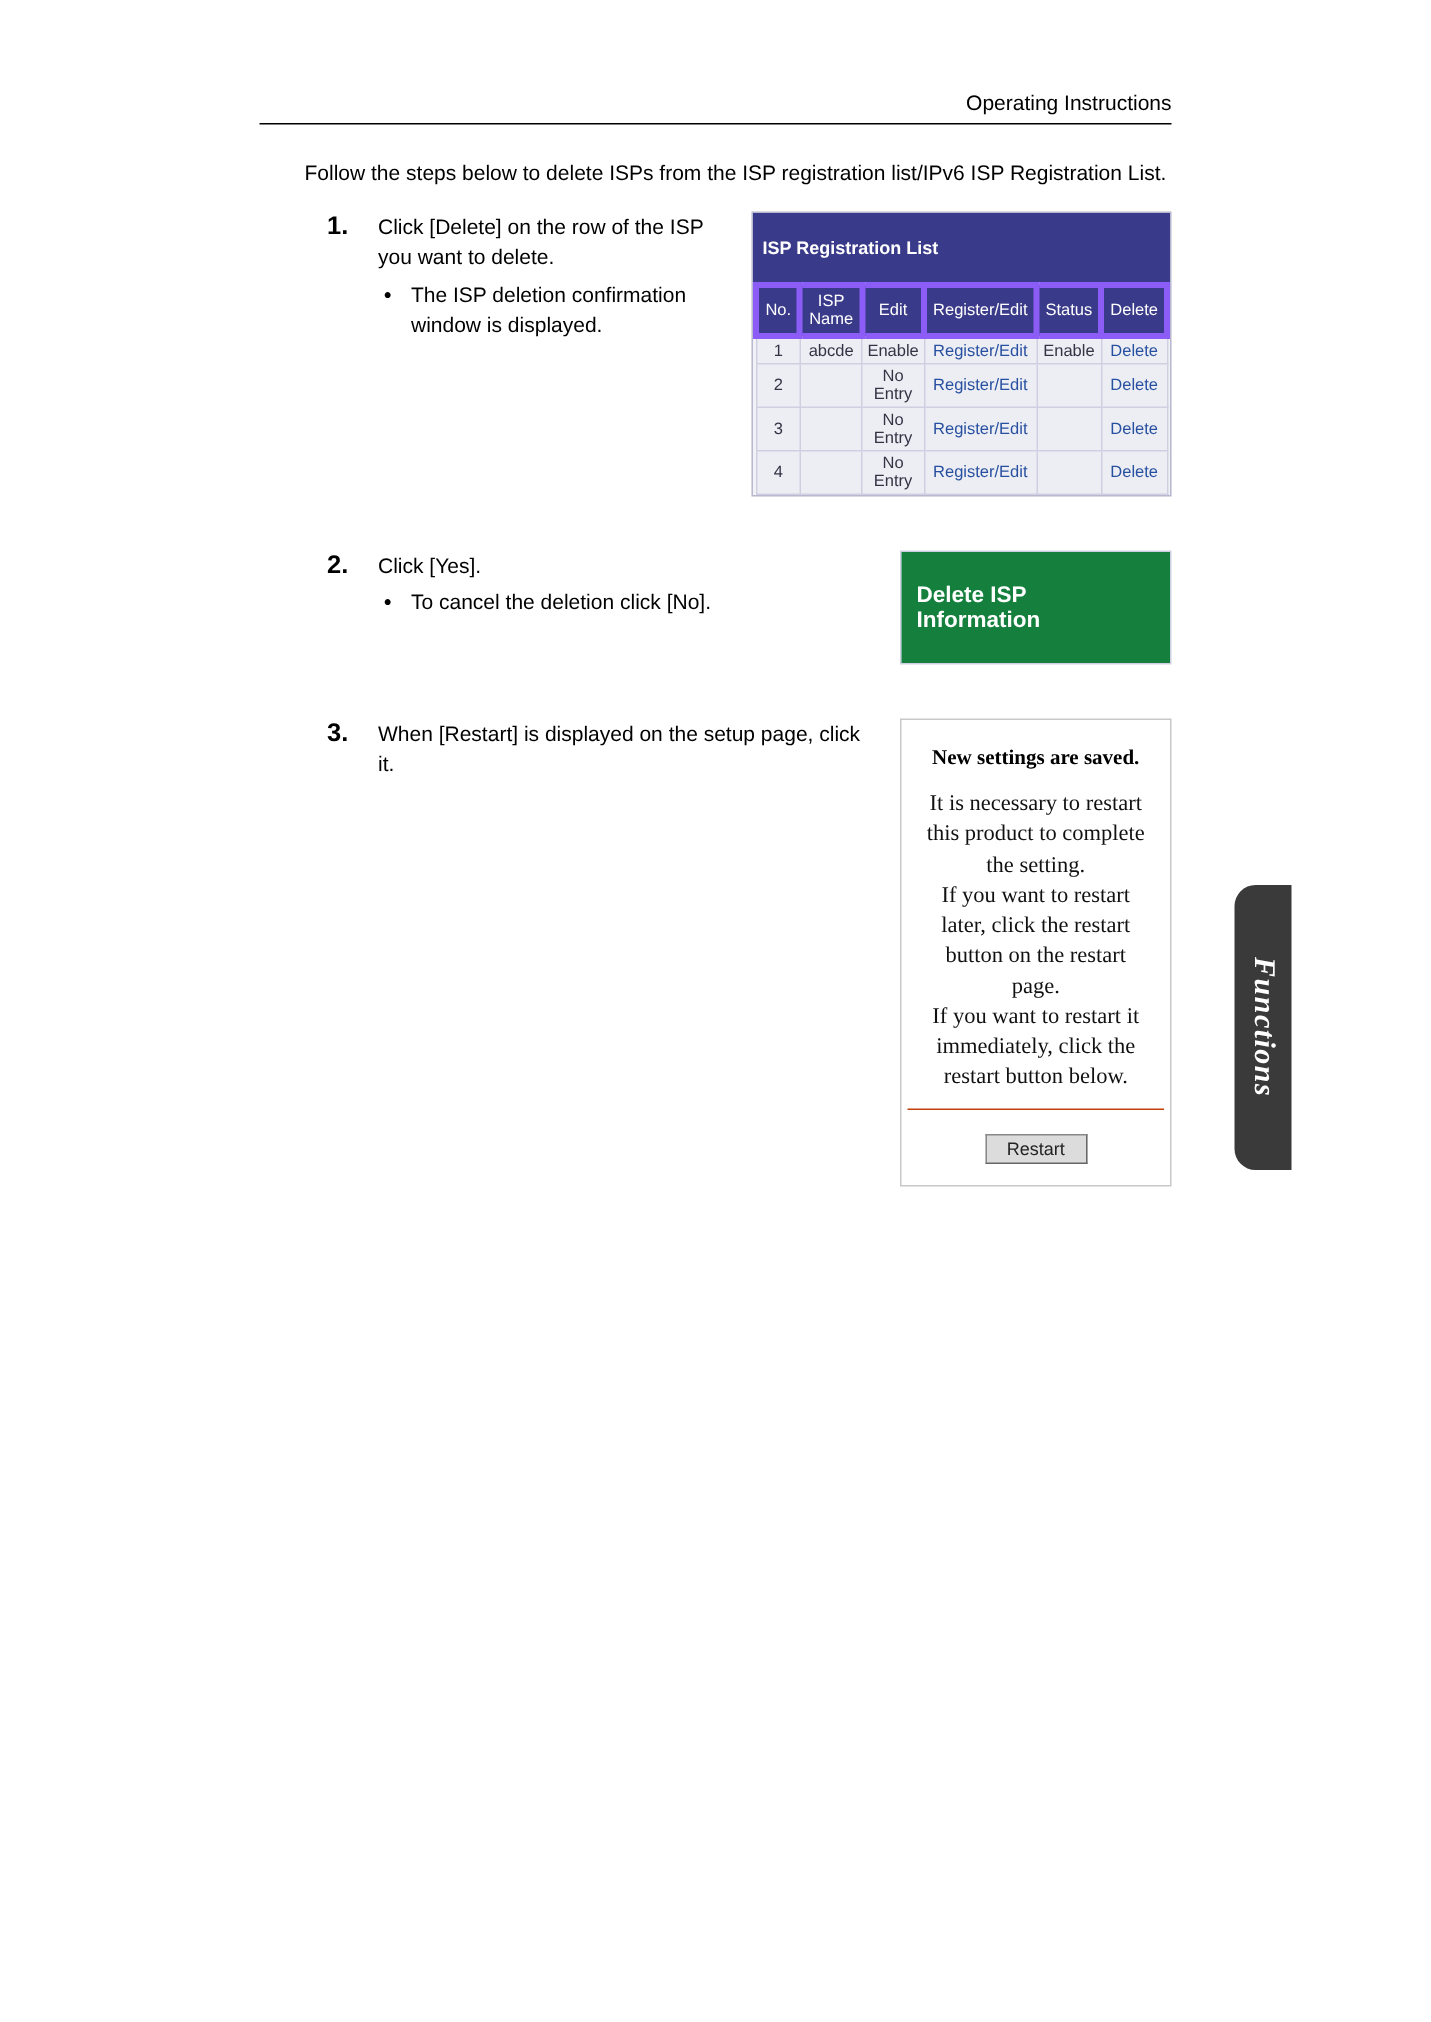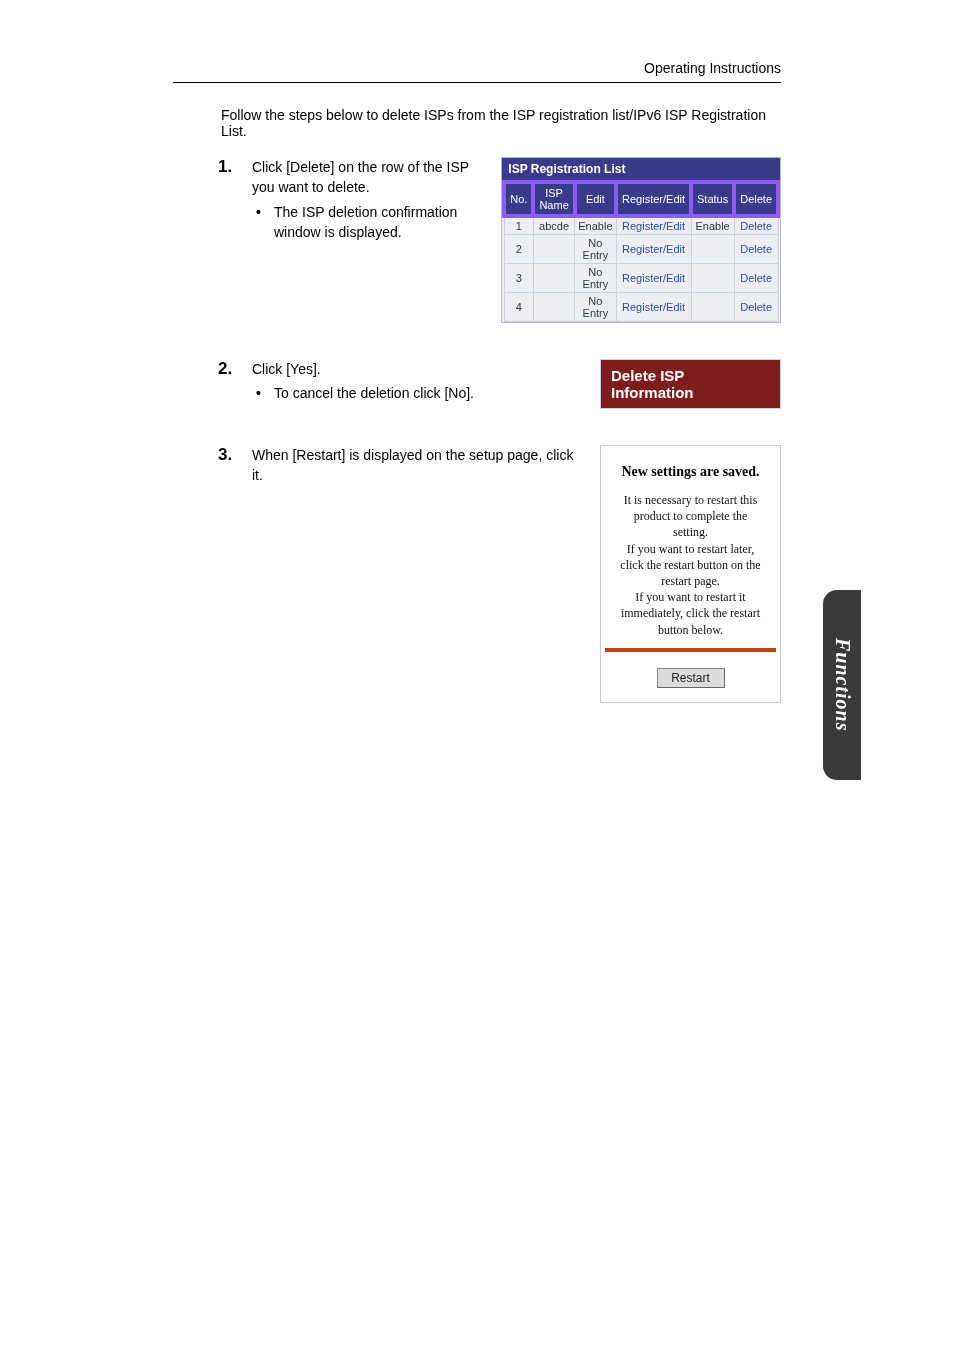--- a/index.html
+++ b/index.html
@@ -26,21 +26,21 @@
     border: none;
     border-top: 1px solid #000;
     margin: 0 0 24px 0;
   }
   .section-title {
     font-size: 21px;
     font-weight: bold;
     margin: 0 0 12px 30px;
   }
   .intro {
-    margin: 0 0 18px 48px;
+    margin: 0 0 18px 30px;
     font-size: 14px;
   }
   .steps {
     margin-left: 45px;
   }
   .step {
     display: flex;
     align-items: flex-start;
     margin-bottom: 36px;
   }
@@ -80,21 +80,21 @@
   
   .isp-panel {
     border: 1px solid #b8b8d0;
     background: #f2f2f6;
     font-size: 11px;
   }
   .isp-panel-title {
     background: #3a3a8a;
     color: #fff;
     font-weight: bold;
-    padding: 4px 6px;
+    padding: 16px 6px;
     font-size: 12px;
   }
   .isp-table {
     border-collapse: collapse;
     width: 100%;
   }
   .isp-table th {
     background: #3a3a8a;
     color: #fff;
     font-weight: normal;
@@ -113,24 +113,24 @@
   .isp-table td.linky {
     color: #2850a0;
   }
 
   
   .delete-panel {
     border: 1px solid #cfcfe2;
     background: #f2f2f6;
   }
   .delete-title {
-    background: #7f1d1d;
+    background: #15803d;
     color: #fff;
     font-weight: bold;
-    padding: 7px 10px;
+    padding: 20px 10px;
     font-size: 15px;
   }
   .delete-buttons {
     text-align: center;
     padding: 16px 0 20px 0;
   }
   .graybtn {
     display: inline-block;
     min-width: 46px;
     padding: 2px 10px;
@@ -146,32 +146,32 @@
 
   
   .restart-panel {
     border: 1px solid #c8c8c8;
     background: #ffffff;
     padding: 0;
   }
   .restart-inner {
     padding: 14px 10px 10px 10px;
     margin: 4px;
-    border-bottom: 4px solid #c2410c;
+    border-bottom: 1px solid #c2410c;
   }
   .restart-panel .saved {
     font-family: "Times New Roman", Times, serif;
     font-weight: bold;
     font-size: 14px;
     text-align: center;
     margin-bottom: 12px;
   }
   .restart-panel .note {
     font-family: "Times New Roman", Times, serif;
-    font-size: 12px;
+    font-size: 15px;
     color: #111;
     text-align: center;
     line-height: 1.35;
   }
   .restart-btn-row {
     text-align: center;
     padding: 12px 0 14px 0;
   }
 
   

